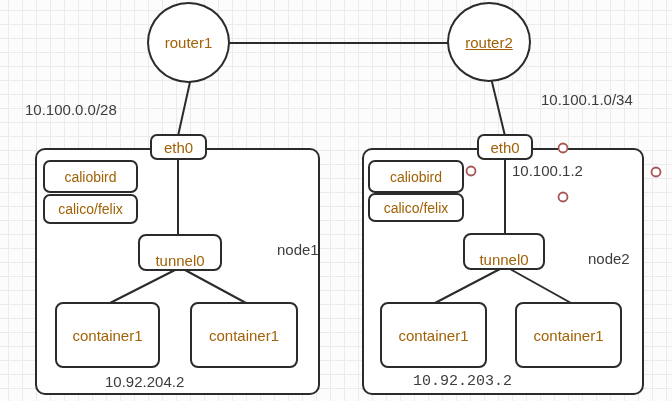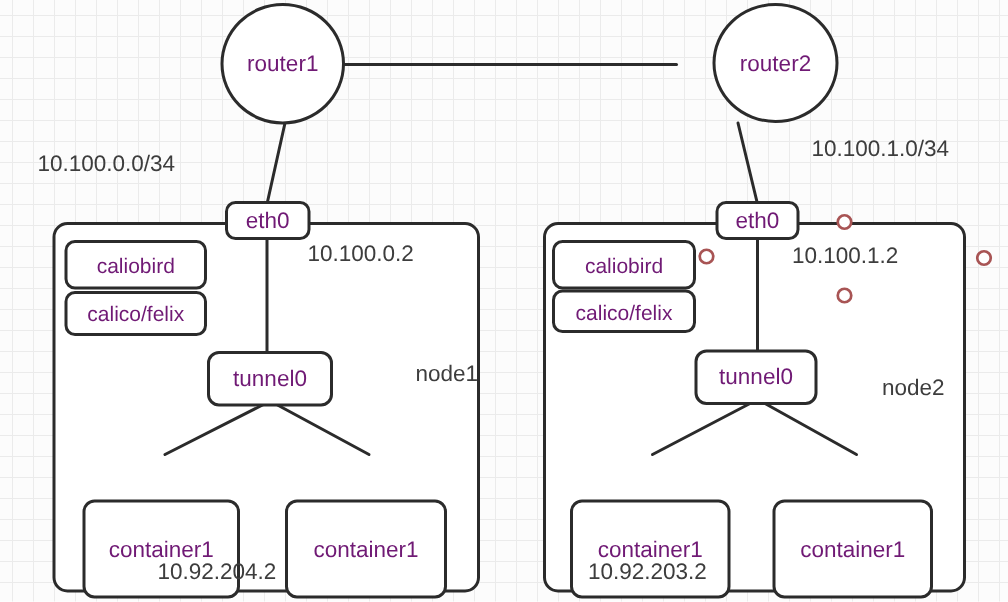--- a/index.html
+++ b/index.html
@@ -9,34 +9,34 @@
     background-color:#fcfcfc;
     background-image:
       linear-gradient(#ebebeb 1px, transparent 1px),
       linear-gradient(90deg,#ebebeb 1px, transparent 1px);
     background-size:14px 14px;
     background-position:-6px -4px;
   }
   .shape{
     position:absolute;box-sizing:border-box;background:#fff;
     border:2px solid #2b2b2b;display:flex;align-items:center;justify-content:center;
-    font-size:15px;color:#701a75;white-space:nowrap;
+    font-size:15px;color:#a16207;white-space:nowrap;
   }
   .node-box{border-radius:10px;z-index:1;}
   .circle{border-radius:50%;z-index:3;}
   .eth{border-radius:7px;z-index:3;}
   .agent{border-radius:7px;z-index:3;font-size:14px;}
-  .tunnel{border-radius:8px;z-index:3;}
-  .container-box{border-radius:8px;z-index:3;margin-top:31px;}
+  .tunnel{border-radius:8px;z-index:3;align-items:flex-end;}
+  .container-box{border-radius:8px;z-index:3;}
   .lbl{position:absolute;z-index:3;font-size:15px;color:#3d3d3d;white-space:nowrap;}
   svg.connectors{position:absolute;left:0;top:0;z-index:2;pointer-events:none;}
 
   
   #router1{left:147px;top:2px;width:83px;height:81px;}
-  #router2{left:475px;top:2px;width:84px;height:80px;}
+  #router2{left:447px;top:2px;width:84px;height:80px;text-decoration:underline;}
   
   #node1{left:35px;top:148px;width:285px;height:247px;}
   #node2{left:362px;top:148px;width:282px;height:247px;}
   
   #eth1{left:150px;top:134px;width:57px;height:26px;}
   #eth2{left:477px;top:134px;width:56px;height:26px;}
   
   #agent1a{left:43px;top:160px;width:95px;height:33px;}
   #agent1b{left:43px;top:194px;width:95px;height:30px;}
   #agent2a{left:368px;top:160px;width:96px;height:33px;}
@@ -46,26 +46,26 @@
   #tunnel2{left:463px;top:233px;width:82px;height:37px;}
   
   #c1a{left:55px;top:302px;width:105px;height:66px;}
   #c1b{left:190px;top:302px;width:108px;height:66px;}
   #c2a{left:380px;top:302px;width:107px;height:66px;}
   #c2b{left:515px;top:302px;width:107px;height:66px;}
   
   #net1{left:25px;top:101px;}
   #net2{left:541px;top:91px;}
   #ethip1{left:205px;top:161px;}
-  #ethip2{left:528px;top:162px;}
+  #ethip2{left:512px;top:162px;}
   #nodelbl1{left:277px;top:241px;}
   #nodelbl2{left:588px;top:250px;}
   #cip1a{left:63px;top:373px;margin-left:42px;}
   #cip1b{left:198px;top:373px;}
-  #cip2a{left:392px;top:373px;}
+  #cip2a{left:413px;top:373px;font-family:Liberation Mono, monospace;}
   #cip2b{left:515px;top:373px;}
 </style>
 </head>
 <body>
 
 <div class="canvas">
 
   <div class="shape node-box" id="node1"></div>
   <div class="shape node-box" id="node2"></div>
 
@@ -85,27 +85,26 @@
     <circle cx="656" cy="172" r="4.5" fill="#ffffff" stroke-width="1.8" stroke="#a85454"></circle>
   </svg>
 
   <div class="shape circle" id="router1">
     <span>router1</span>
   </div>
   <div class="shape circle" id="router2">
     <span>router2</span>
   </div>
 
-  <div class="lbl" id="net1">10.100.0.0/34</div>
+  <div class="lbl" id="net1">10.100.0.0/28</div>
   <div class="lbl" id="net2">10.100.1.0/34</div>
 
   <div class="shape eth" id="eth1">
     <span>eth0</span>
   </div>
-  <div class="lbl" id="ethip1">10.100.0.2</div>
   <div class="shape agent" id="agent1a">
     <span>caliobird</span>
   </div>
   <div class="shape agent" id="agent1b">
     <span>calico/felix</span>
   </div>
   <div class="shape tunnel" id="tunnel1">
     <span>tunnel0</span>
   </div>
   <div class="lbl" id="nodelbl1">node1</div>

